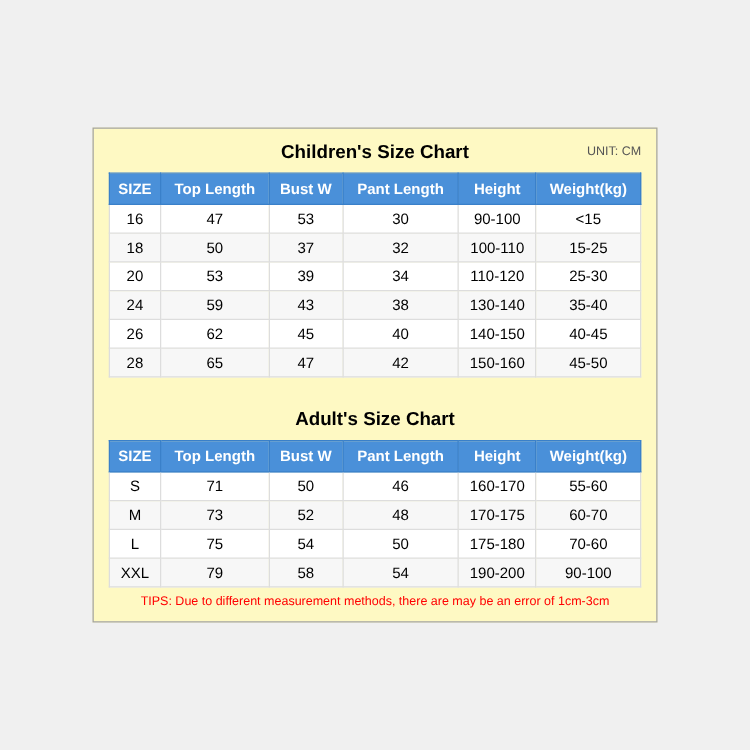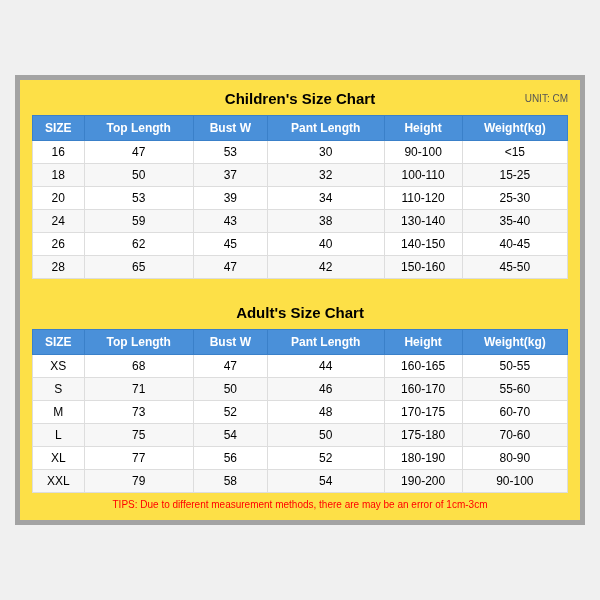--- a/index.html
+++ b/index.html
@@ -6,23 +6,23 @@
     body {
       width: 600px;
       height: 600px;
       display: flex;
       align-items: center;
       justify-content: center;
       background: #f0f0f0;
       font-family: Arial, sans-serif;
     }
     .chart-container {
-      background: #fde047;
-      border: 5px solid #a3a3a3;
-      width: 570px;
+      background: #fef9c3;
+      border: 1px solid #a3a3a3;
+      width: 452px;
       padding: 10px 12px 10px 12px;
     }
     .section-title-row {
       display: flex;
       align-items: center;
       justify-content: center;
       position: relative;
       margin-bottom: 4px;
     }
     .section-title {
@@ -158,28 +158,20 @@
       <tr>
         <th>SIZE</th>
         <th>Top Length</th>
         <th>Bust W</th>
         <th>Pant Length</th>
         <th>Height</th>
         <th>Weight(kg)</th>
       </tr>
     </thead>
     <tbody id="adults-tbody">
-    <tr>
-          <td class="size-col">XS</td>
-          <td>68</td>
-          <td>47</td>
-          <td>44</td>
-          <td>160-165</td>
-          <td>50-55</td>
-        </tr>
         <tr>
           <td class="size-col">S</td>
           <td>71</td>
           <td>50</td>
           <td>46</td>
           <td>160-170</td>
           <td>55-60</td>
         </tr>
         <tr>
           <td class="size-col">M</td>
@@ -191,28 +183,20 @@
         </tr>
         <tr>
           <td class="size-col">L</td>
           <td>75</td>
           <td>54</td>
           <td>50</td>
           <td>175-180</td>
           <td>70-60</td>
         </tr>
         <tr>
-          <td class="size-col">XL</td>
-          <td>77</td>
-          <td>56</td>
-          <td>52</td>
-          <td>180-190</td>
-          <td>80-90</td>
-        </tr>
-        <tr>
           <td class="size-col">XXL</td>
           <td>79</td>
           <td>58</td>
           <td>54</td>
           <td>190-200</td>
           <td>90-100</td>
         </tr>
       </tbody>
   </table>
 

